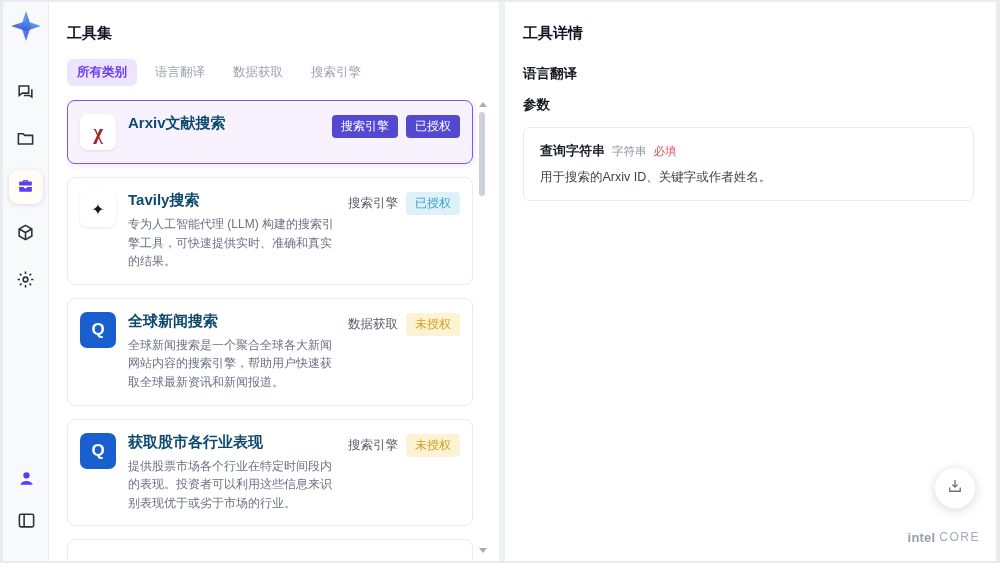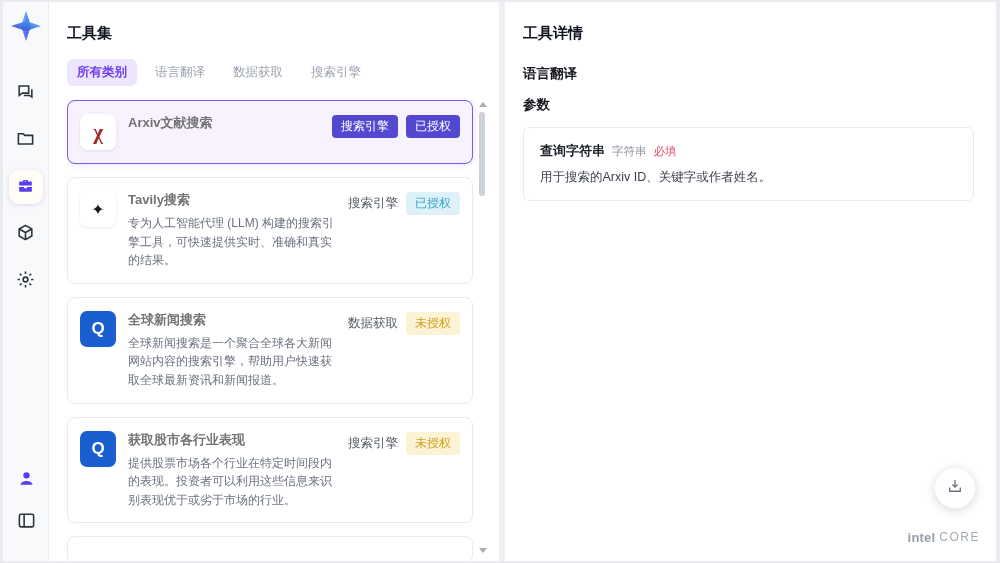--- a/index.html
+++ b/index.html
@@ -68,21 +68,21 @@
   .tool-icon {
     width: 36px; height: 36px; border-radius: 7px; flex: none;
     display: flex; align-items: center; justify-content: center;
     background: #fff; box-shadow: 0 1px 3px rgba(0,0,0,.10);
     font-size: 19px; overflow: hidden;
   }
   .icon-arxiv { color: #a02c2c; font-family: "Liberation Serif", serif; font-weight: bold; font-size: 21px; }
   .icon-star  { color: #15181d; font-size: 16px; }
   .icon-blue  { background: #1a5fd0; color: #fff; font-weight: bold; font-size: 17px; box-shadow: none; }
   .tool-main { flex: 1; min-width: 0; }
-  .tool-name { font-size: 13px; font-weight: bold; color: #737373; }
+  .tool-name { font-size: 15px; font-weight: bold; color: #0c4a6e; }
   .tool-desc { font-size: 12px; color: #6b7280; line-height: 1.55; margin-top: 5px; }
   .tool-meta { display: flex; gap: 8px; align-items: center; flex: none; margin-top: 1px; }
   .cat-plain { font-size: 12.5px; color: #555c66; }
   .badge { font-size: 12px; padding: 3px 9px; border-radius: 4px; white-space: nowrap; }
   .badge-solid  { background: #5348d0; color: #fff; }
   .badge-blue   { background: #def1f9; color: #3aa3c9; }
   .badge-yellow { background: #fbf3d4; color: #d3a021; text-align: right; }
 
   
   .divider { width: 6px; background: #eef0f3; flex: none; }

